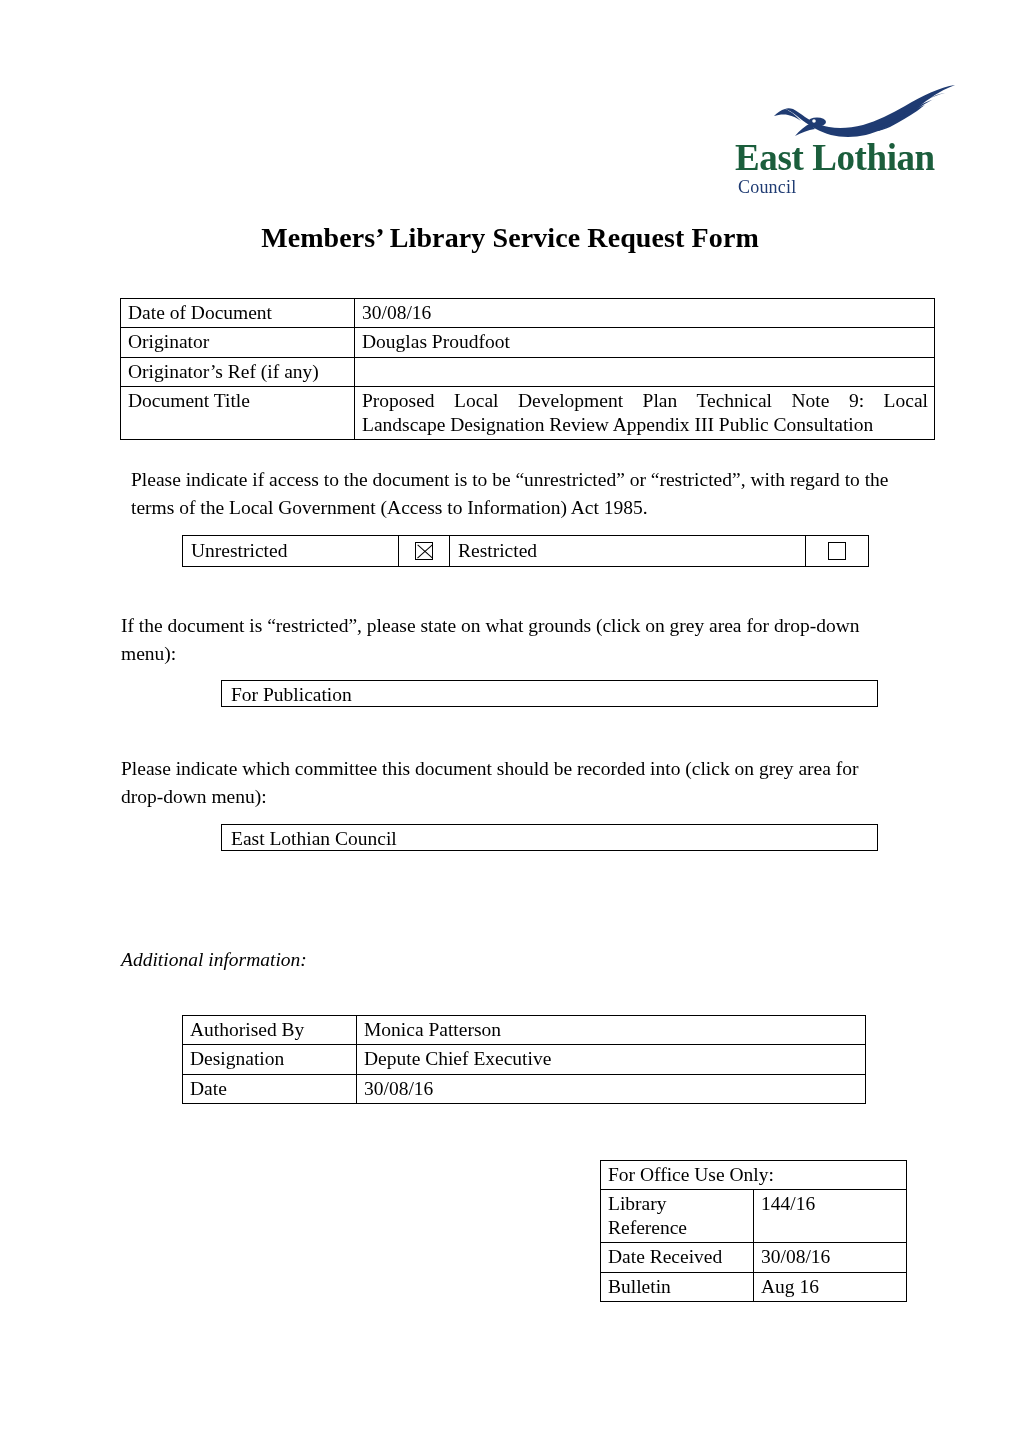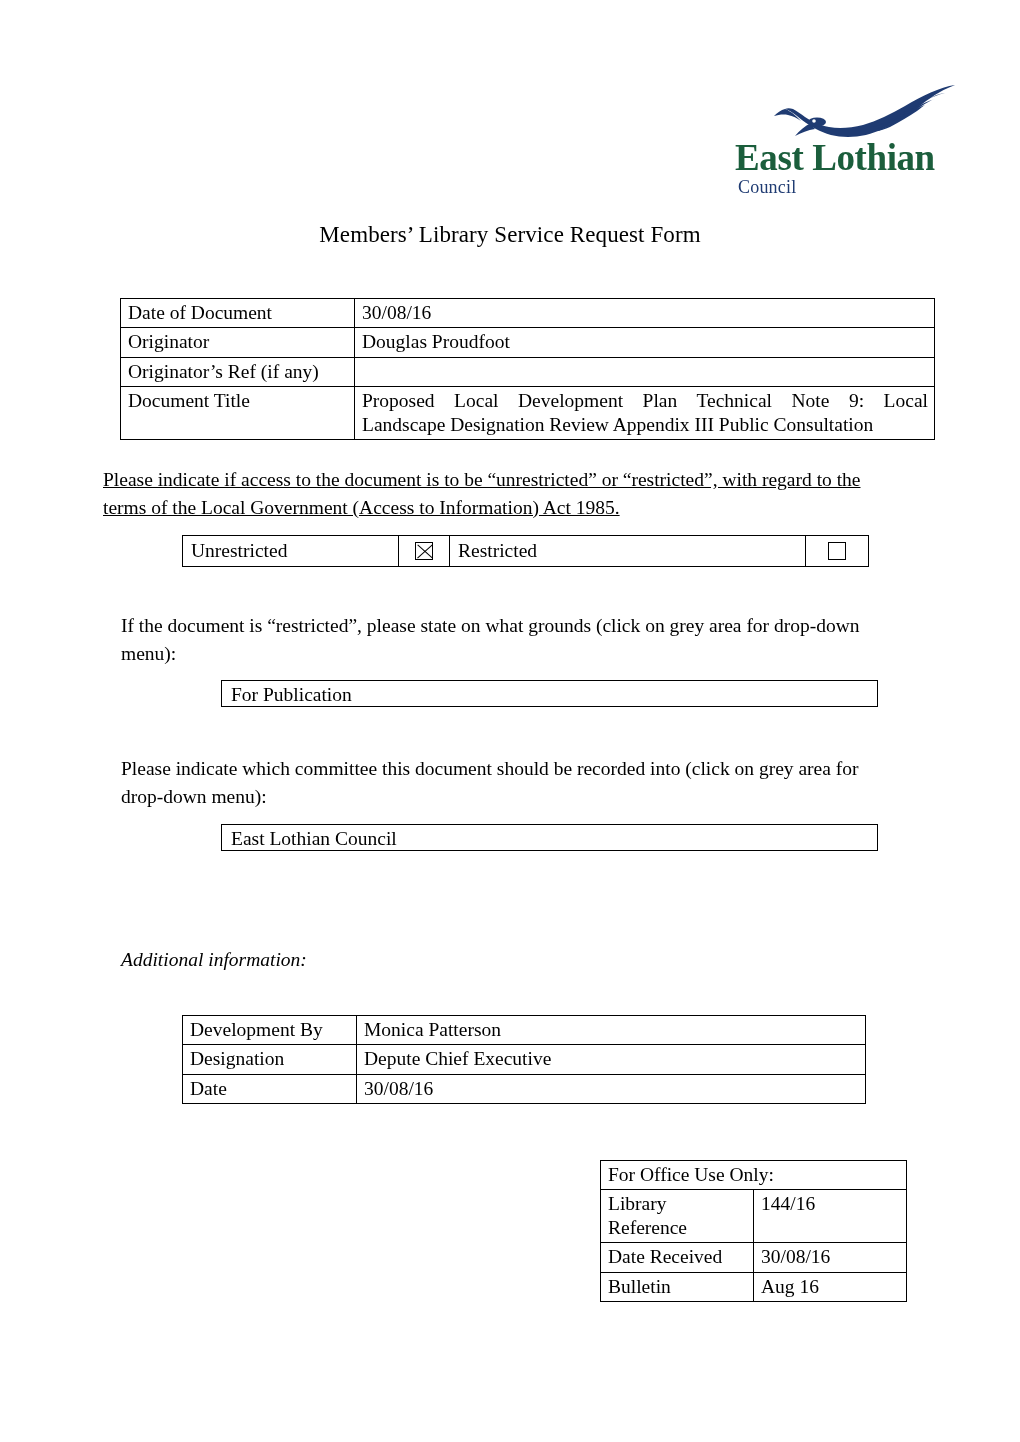--- a/index.html
+++ b/index.html
@@ -55,22 +55,22 @@
     white-space: nowrap;
   }
 
   
   #page-title {
     position: absolute;
     left: 0px;
     top: 222px;
     width: 1020px;
     text-align: center;
-    font-size: 23px;
-    font-weight: normal;
+    font-size: 28px;
+    font-weight: bold;
     letter-spacing: 0.1px;
   }
 
   
   table.doc-table {
     position: absolute;
     border-collapse: collapse;
     font-size: 19.5px;
     table-layout: fixed;
   }
@@ -97,21 +97,21 @@
     text-align-last: left;
   }
 
   
   .para {
     position: absolute;
     font-size: 19.5px;
     line-height: 1.42;
     text-align: left;
   }
-  #access-para { left: 103px; top: 466px; width: 782px; text-decoration: underline; }
+  #access-para { left: 131px; top: 466px; width: 782px; }
   #grounds-para { left: 121px; top: 612px; width: 760px; }
   #committee-para { left: 121px; top: 755px; width: 766px; }
   #additional-para { left: 121px; top: 946px; width: 500px; font-style: italic; }
 
   
   #restriction-table {
     left: 182px;
     top: 535px;
     width: 657px;
   }
@@ -245,21 +245,21 @@
 <div id="grounds-field" class="dropdown-field">For Publication</div>
 
 <div id="committee-para" class="para">Please indicate which committee this document should be recorded into (click on grey area for drop-down menu):</div>
 <div id="committee-field" class="dropdown-field">East Lothian Council</div>
 
 <div id="additional-para" class="para">Additional information:</div>
 
 <table id="auth-table" class="doc-table">
   <tbody>
     <tr>
-      <td class="auth-label">Development By</td>
+      <td class="auth-label">Authorised By</td>
       <td class="auth-value">Monica Patterson</td>
     </tr>
     <tr>
       <td class="auth-label">Designation</td>
       <td class="auth-value">Depute Chief Executive</td>
     </tr>
     <tr>
       <td class="auth-label">Date</td>
       <td class="auth-value">30/08/16</td>
     </tr>

